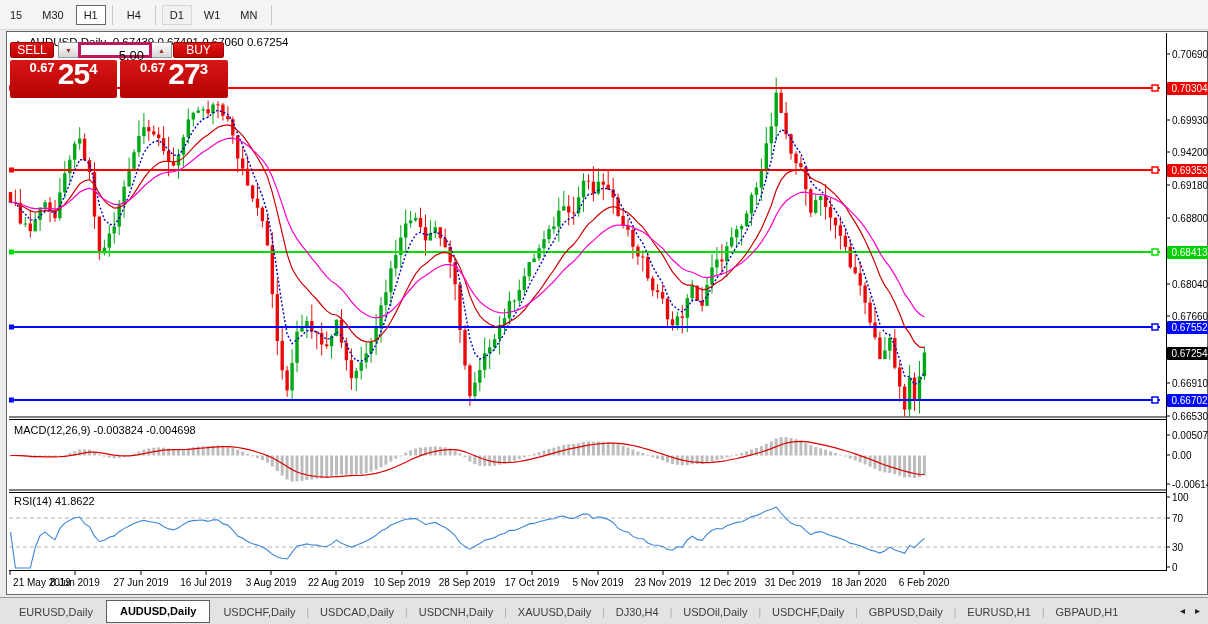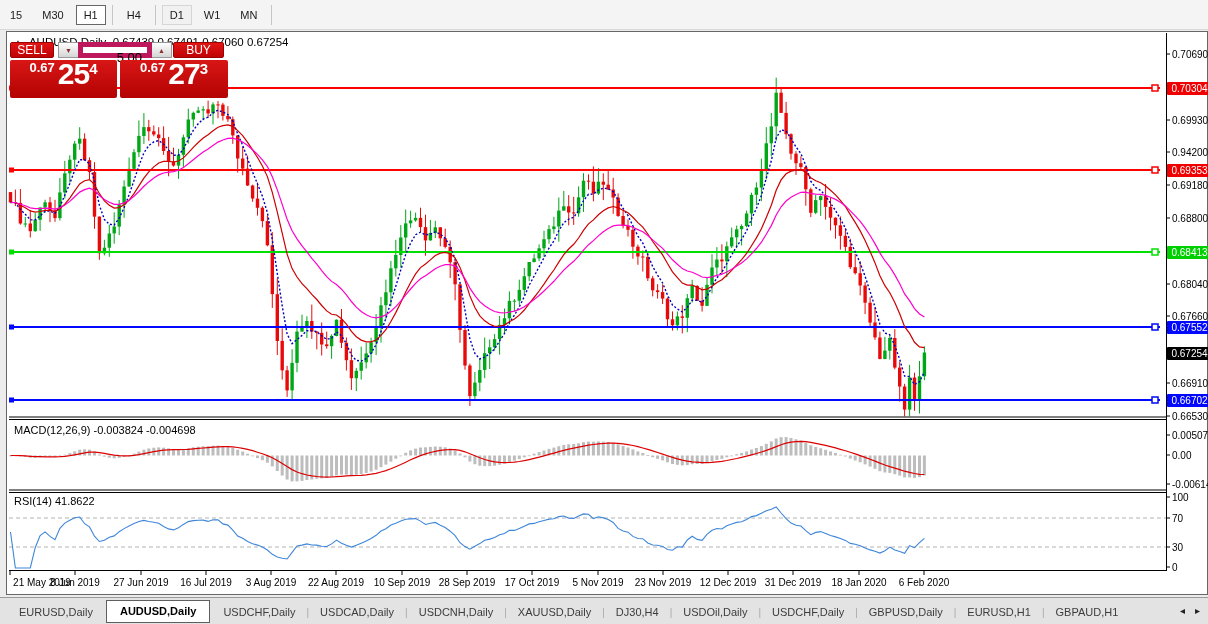--- a/index.html
+++ b/index.html
@@ -19,21 +19,21 @@
   .hdr .tri{font-size:8px;margin-right:7px;vertical-align:1px;color:#000;}
   
   .tp{position:absolute;left:10px;top:42px;width:218px;z-index:4;}
   .tprow{display:flex;height:16px;}
   .btn{background:linear-gradient(#e21515,#bf0303);color:#fff;font-size:12px;display:flex;align-items:center;justify-content:center;border-radius:2px;border:1px solid #9d0000;box-sizing:border-box;}
   .btn.sell{width:44px;}
   .btn.buy{width:51px;margin-left:1px;}
   .spin{width:20px;background:linear-gradient(#fefefe,#d5d5d5);border:1px solid #999;box-sizing:border-box;display:flex;align-items:center;justify-content:center;font-size:7px;color:#8b2f2f;}
   .spin.dn{margin-left:4px;border-right:none;}
   .spin.up{border-left:none;}
-  .vol{width:74px;background:#fff;border:5px solid #be185d;box-sizing:border-box;font-size:13px;color:#000;text-align:right;line-height:21px;padding-right:5px;}
+  .vol{width:74px;background:#fff;border:3px solid #be185d;box-sizing:border-box;font-size:13px;color:#000;text-align:right;line-height:21px;padding-right:5px;}
   .bigrow{display:flex;margin-top:2px;}
   .bigbox{height:38px;border-radius:2px;background:linear-gradient(#d81616,#b40202);color:#fff;display:flex;align-items:flex-start;justify-content:center;box-sizing:border-box;}
   .bigbox.s{width:107px;}
   .bigbox.b{width:108px;margin-left:3px;}
   .bbsm{font-size:13px;font-weight:bold;margin:0 3px 4px 0;}
   .bbbig{font-size:30px;font-weight:600;line-height:27px;letter-spacing:-1px;}
   .bbsup{font-size:15px;font-weight:600;margin-bottom:13px;}
   
   .pl{position:absolute;left:1172px;font-size:10px;line-height:13px;color:#000;white-space:nowrap;z-index:3;}
   .pl.k-red,.pl.k-green,.pl.k-blue,.pl.k-black{left:1167px;width:45px;text-align:center;color:#fff;border-radius:1px;}

